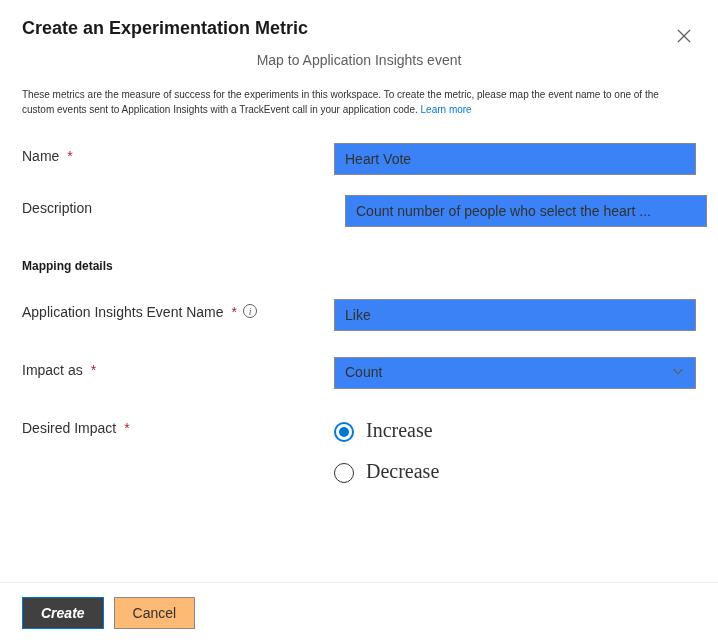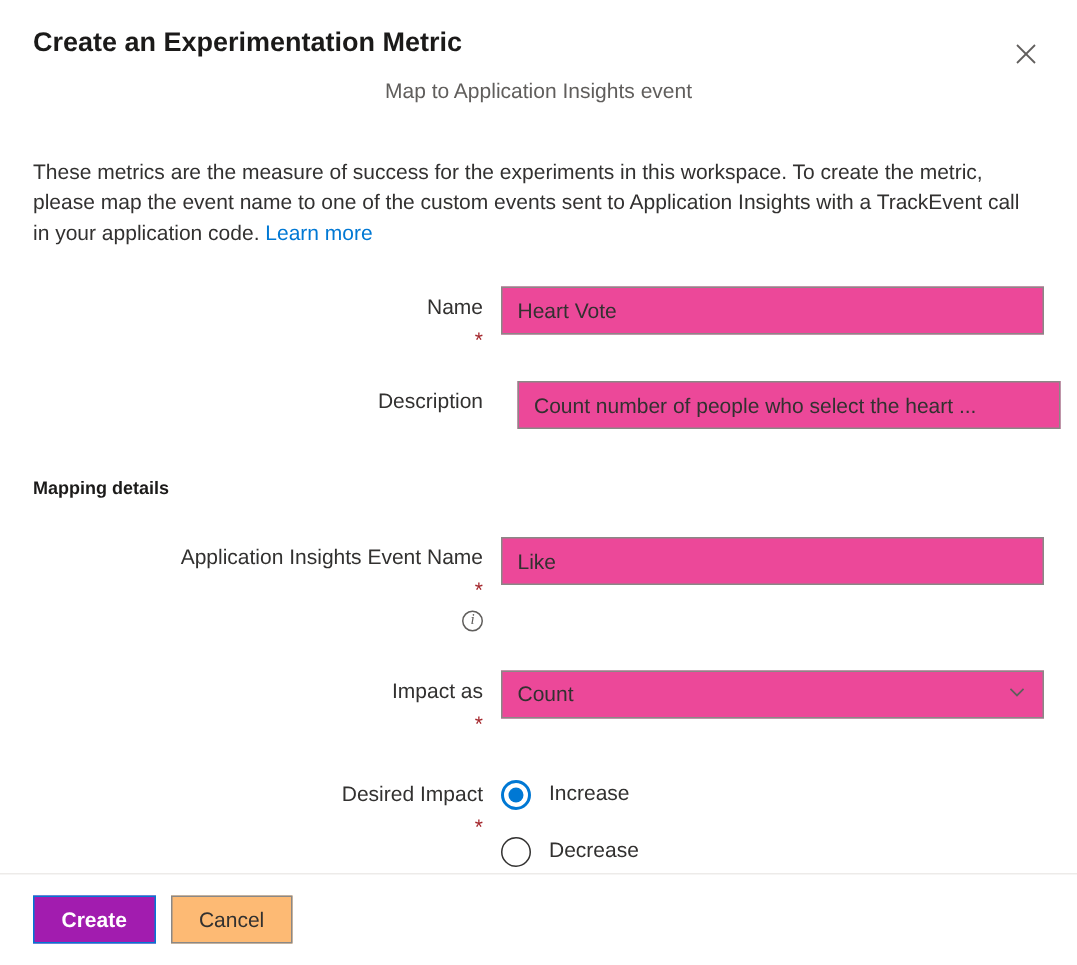--- a/index.html
+++ b/index.html
@@ -38,57 +38,56 @@
       margin-top: 6px;
     }
     .close-btn svg { width: 16px; height: 16px; }
     .subtitle {
       font-size: 14px;
       color: #605e5c;
       margin-top: 4px;
       text-align: center;
     }
     .helptext {
-      font-size: 14px;
-      color: #323130;
-      margin-top: 36px;
+      font-size: 10px;
+      color: #323130;
+      margin-top: 20px;
       line-height: 1.45;
       max-width: 670px;
     }
     .helptext a {
       color: #0078d4;
       text-decoration: none;
     }
     .form-row {
       display: flex;
       align-items: flex-start;
       margin-top: 26px;
       gap: 12px;
     }
     .form-row.tight { margin-top: 20px; }
     .label-col {
       width: 300px;
       font-size: 14px;
       color: #323130;
       padding-top: 5px;
       display: flex;
-      align-items: flex-end;
+      align-items: flex-start;
       gap: 6px;
-      flex-direction: column;
     }
     .req { color: #a4262c; margin-left: 2px; }
     .input-col { flex: 1; }
     input[type="text"], .select {
       width: 100%;
       border: 1px solid #8a8886;
       font-size: 14px;
       font-family: inherit;
       padding: 6px 10px;
       height: 32px;
-      background: #ec4899;
+      background: #3b82f6;
       color: #323130;
     }
     .select {
       display: flex;
       justify-content: space-between;
       cursor: pointer;
     }
     .chevron { width: 14px; height: 14px; color: #605e5c; }
     .section-heading {
       font-size: 12px;
@@ -109,24 +108,25 @@
       font-family: Georgia, serif;
     }
     .radio-group {
       display: flex;
       flex-direction: column;
       gap: 18px;
       padding-top: 4px;
     }
     .radio-option {
       display: flex;
-      align-items: flex-start;
+      align-items: flex-end;
       gap: 12px;
-      font-size: 14px;
-      cursor: pointer;
+      font-size: 20px;
+      cursor: pointer;
+      font-family: Liberation Serif, serif;
     }
     .radio-outer {
       width: 20px; height: 20px;
       border: 1px solid #323130;
       border-radius: 50%;
       display: flex;
       align-items: center;
       justify-content: center;
     }
     .radio-option.selected .radio-outer {
@@ -152,24 +152,25 @@
       font-size: 14px;
       height: 32px;
       min-width: 80px;
       padding: 0 18px;
       cursor: pointer;
       border: 1px solid #8a8886;
       background: #fdba74;
       color: #323130;
     }
     .btn.primary {
-      background: #a21caf;
+      background: #404040;
       border-color: #0078d4;
       color: #fff;
       font-weight: 600;
+      font-style: italic;
     }
     .ellipsis {
       white-space: nowrap;
       overflow: hidden;
       text-overflow: ellipsis;
       margin-left: 11px;
     }
   </style>
 </head>
 <body>

